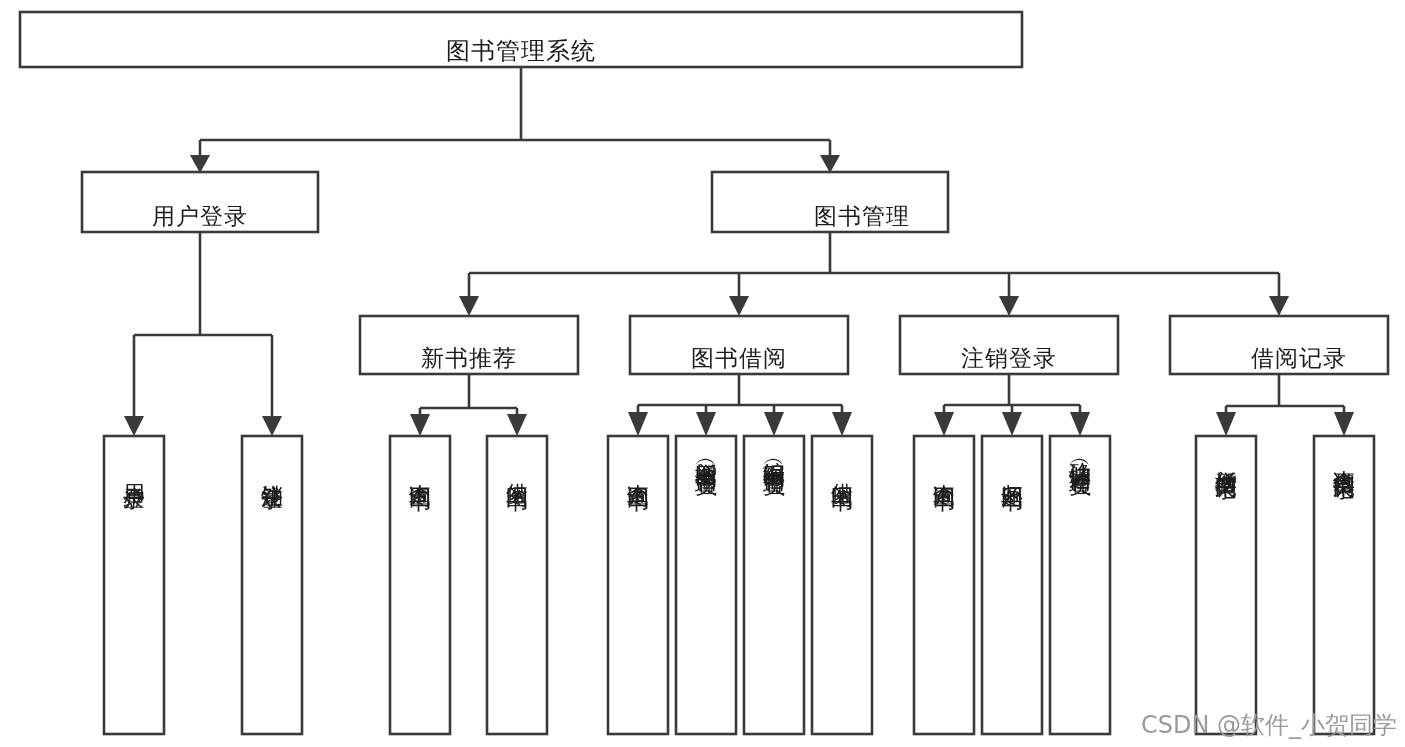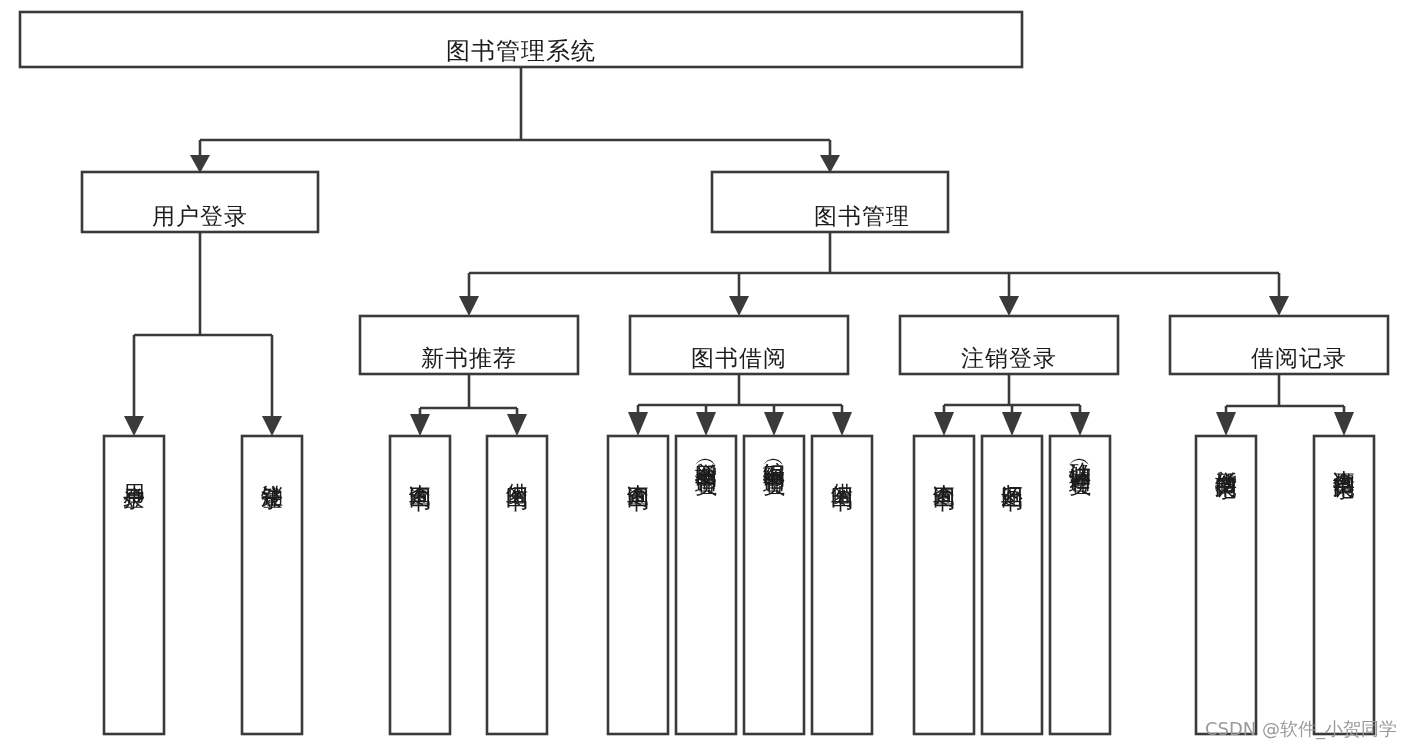--- a/index.html
+++ b/index.html
@@ -77,21 +77,21 @@
     letter-spacing: 1px;
   }
   .root-text {
     font-size: 24px;
   }
   #watermark {
     position: absolute;
     right: 8px;
     bottom: 6px;
     font-family: "DejaVu Sans", "Liberation Sans", sans-serif;
-    font-size: 18px;
+    font-size: 24px;
     color: #9a9a9a;
     white-space: nowrap;
     pointer-events: none;
   }
 </style>
 </head>
 <body>
 
 <div id="diagram-root">
 

